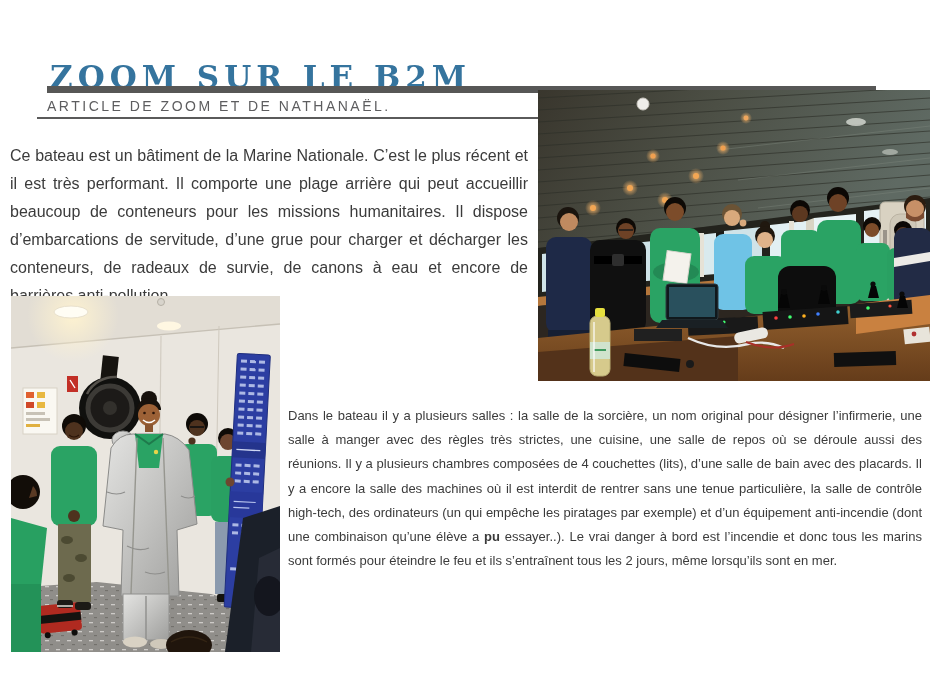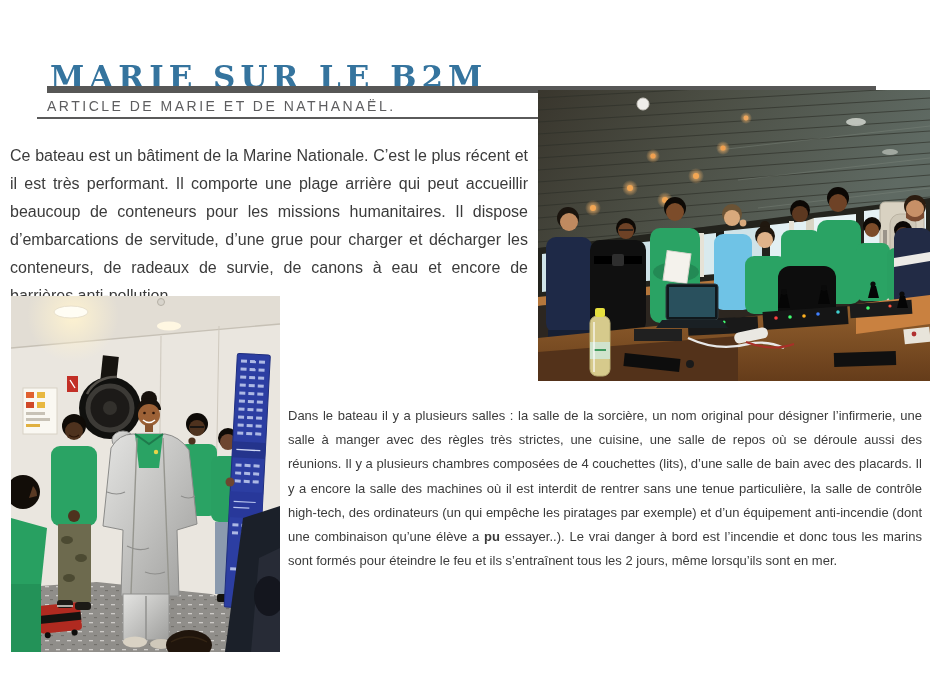--- a/index.html
+++ b/index.html
@@ -39,25 +39,25 @@
   .photo{position:absolute;overflow:hidden;}
   .photo svg{display:block;width:100%;height:100%;}
   .photo-bridge{left:538px;top:90px;width:392px;height:291px;}
   .photo-suit{left:11px;top:296px;width:269px;height:356px;}
 </style>
 </head>
 <body>
 
 <div id="page" style="--accent: #35749e; --rule: #575756; --byline: #5d5d5f; --body: #3b3b3b;">
 
-  <h1 class="title">MARIE SUR LE B2M</h1>
+  <h1 class="title">ZOOM SUR LE B2M</h1>
 
   <div class="rule-bar"></div>
 
-  <div class="byline">ARTICLE DE MARIE ET DE NATHANAËL.</div>
+  <div class="byline">ARTICLE DE ZOOM ET DE NATHANAËL.</div>
 
   <div class="byline-hairline"></div>
 
   <p class="para para1">Ce bateau est un bâtiment de la Marine Nationale. C’est le plus récent et il est très performant. Il comporte une plage arrière qui peut accueillir beaucoup de conteneurs pour les missions humanitaires. Il dispose d’embarcations de servitude, d’une grue pour charger et décharger les conteneurs, de radeaux de survie, de canons à eau et encore de barrières anti-pollution.</p>
 
   <p class="para para2"><span>Dans le bateau il y a plusieurs salles : la salle de la sorcière, un nom original pour désigner l’infirmerie, une salle à manger avec des règles très strictes, une cuisine, une salle de repos où se déroule aussi des réunions. Il y a plusieurs chambres composées de 4 couchettes (lits), d’une salle de bain avec des placards. Il y a encore la salle des machines où il est interdit de rentrer sans une tenue particulière, la salle de contrôle high-tech, des ordinateurs (un qui empêche les piratages par exemple) et d’un équipement anti-incendie (dont une combinaison qu’une élève a </span><b>pu</b><span> essayer..). Le vrai danger à bord est l’incendie et donc tous les marins sont formés pour éteindre le feu et ils s’entraînent tous les 2 jours, même lorsqu’ils sont en mer.</span></p>
 
   <div class="photo photo-bridge">
     <svg viewBox="0 0 392 291" preserveAspectRatio="none">
       <defs>

